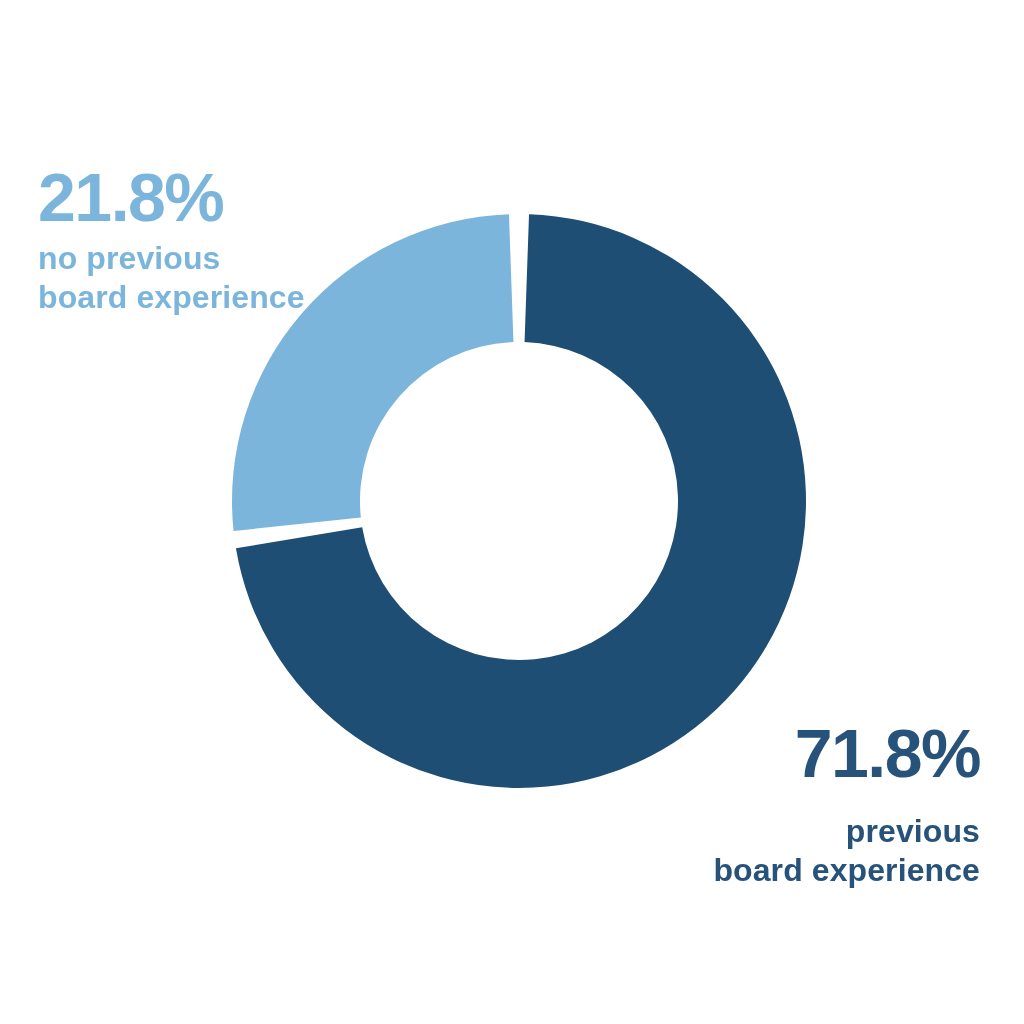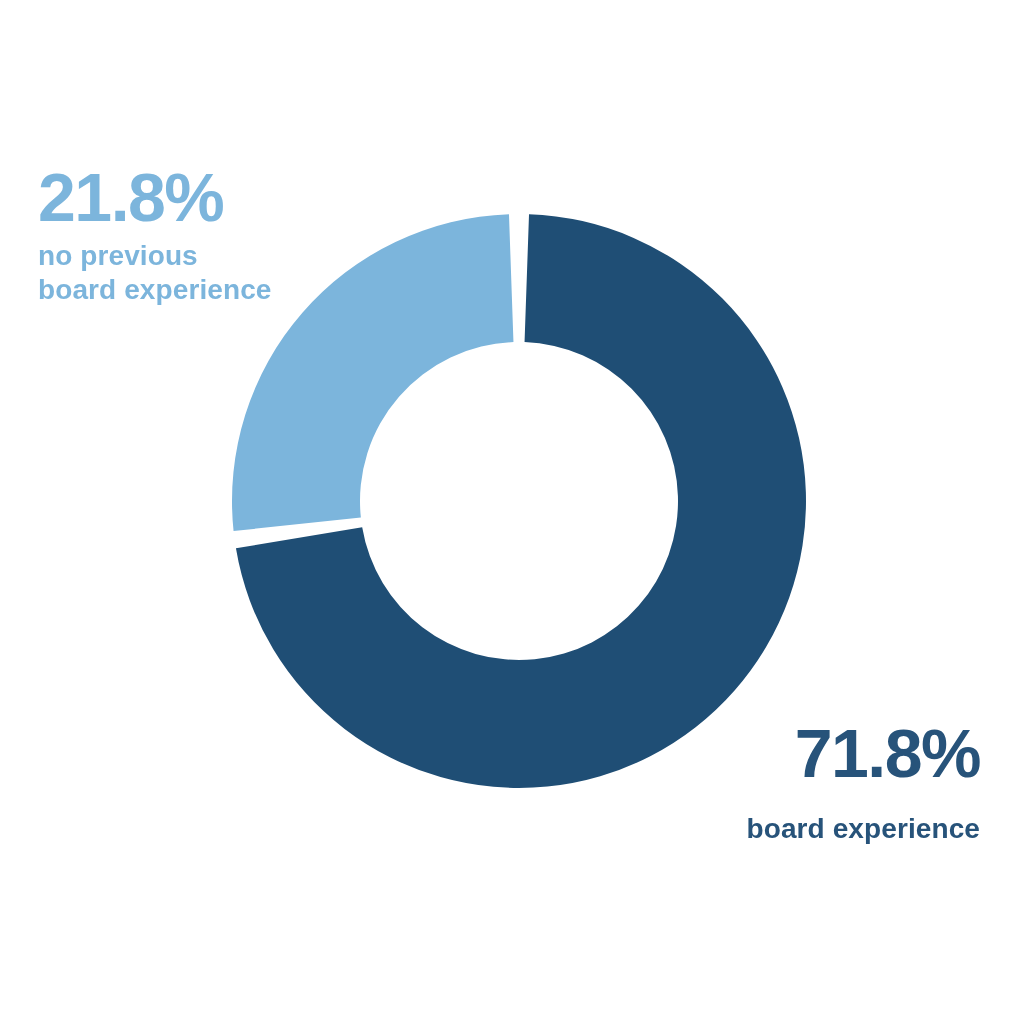--- a/index.html
+++ b/index.html
@@ -47,21 +47,21 @@
     line-height: 0.92;
     letter-spacing: -1.5px;
     white-space: nowrap;
     margin: 0;
     padding: 0;
   }
 
   .callout .desc {
     font-family: "Liberation Sans", "DejaVu Sans", sans-serif;
     font-weight: 700;
-    font-size: 28px;
+    font-size: 32px;
     line-height: 1.22;
     letter-spacing: 0.1px;
     white-space: nowrap;
     margin: 0;
     padding: 0;
   }
 
   .callout .desc-line {
     display: block;
   }
@@ -110,17 +110,18 @@
     <div class="pct">21.8%</div>
     <div class="desc">
       <span class="desc-line">no previous</span>
       <span class="desc-line">board experience</span>
     </div>
   </div>
 
   <div class="callout" id="callout-previous-experience">
     <div class="pct">71.8%</div>
     <div class="desc">
+      <span class="desc-line">previous</span>
       <span class="desc-line">board experience</span>
     </div>
   </div>
 
 </div>
 
 </body></html>

